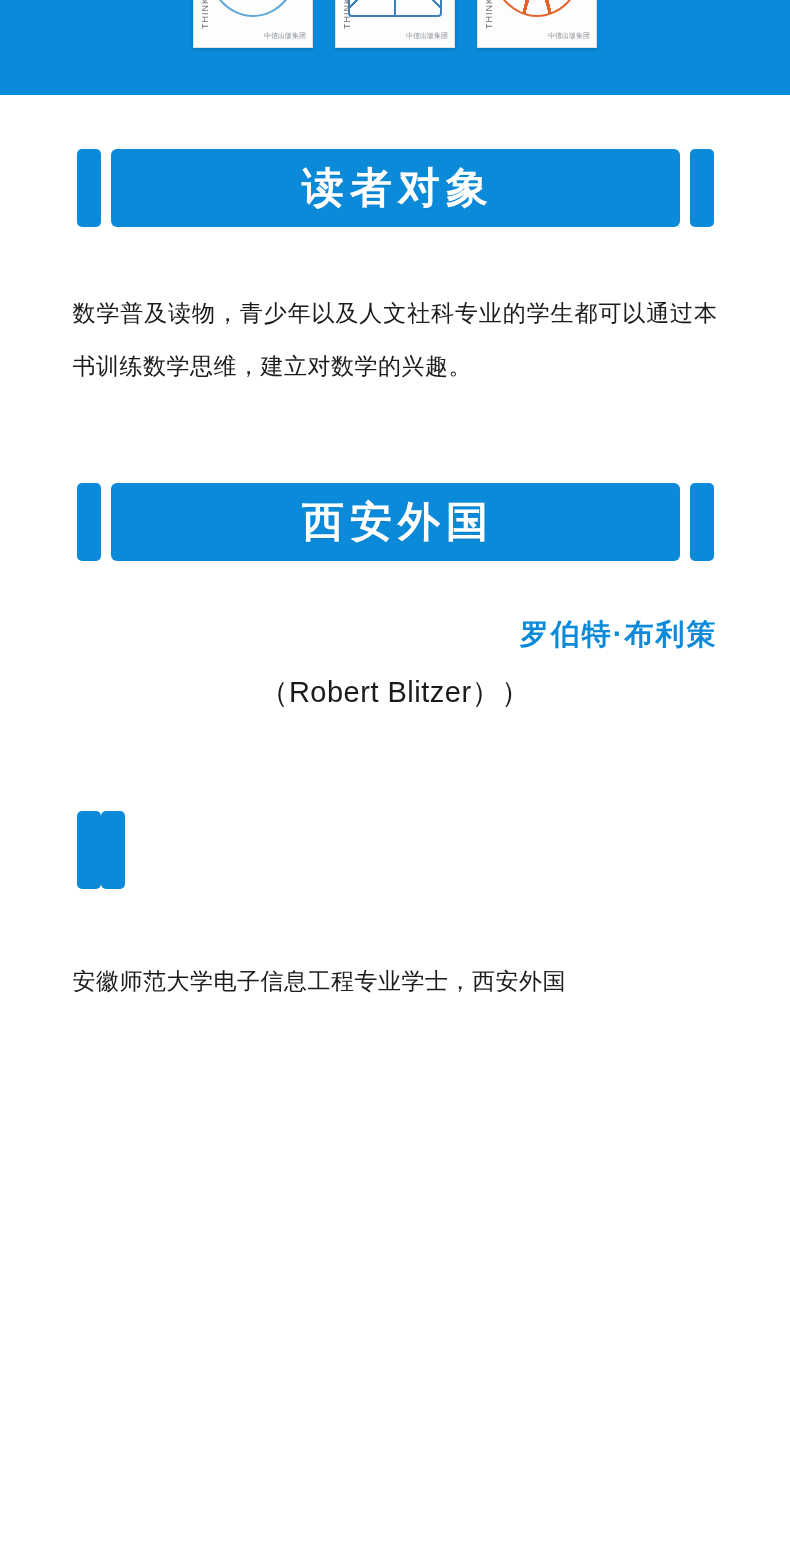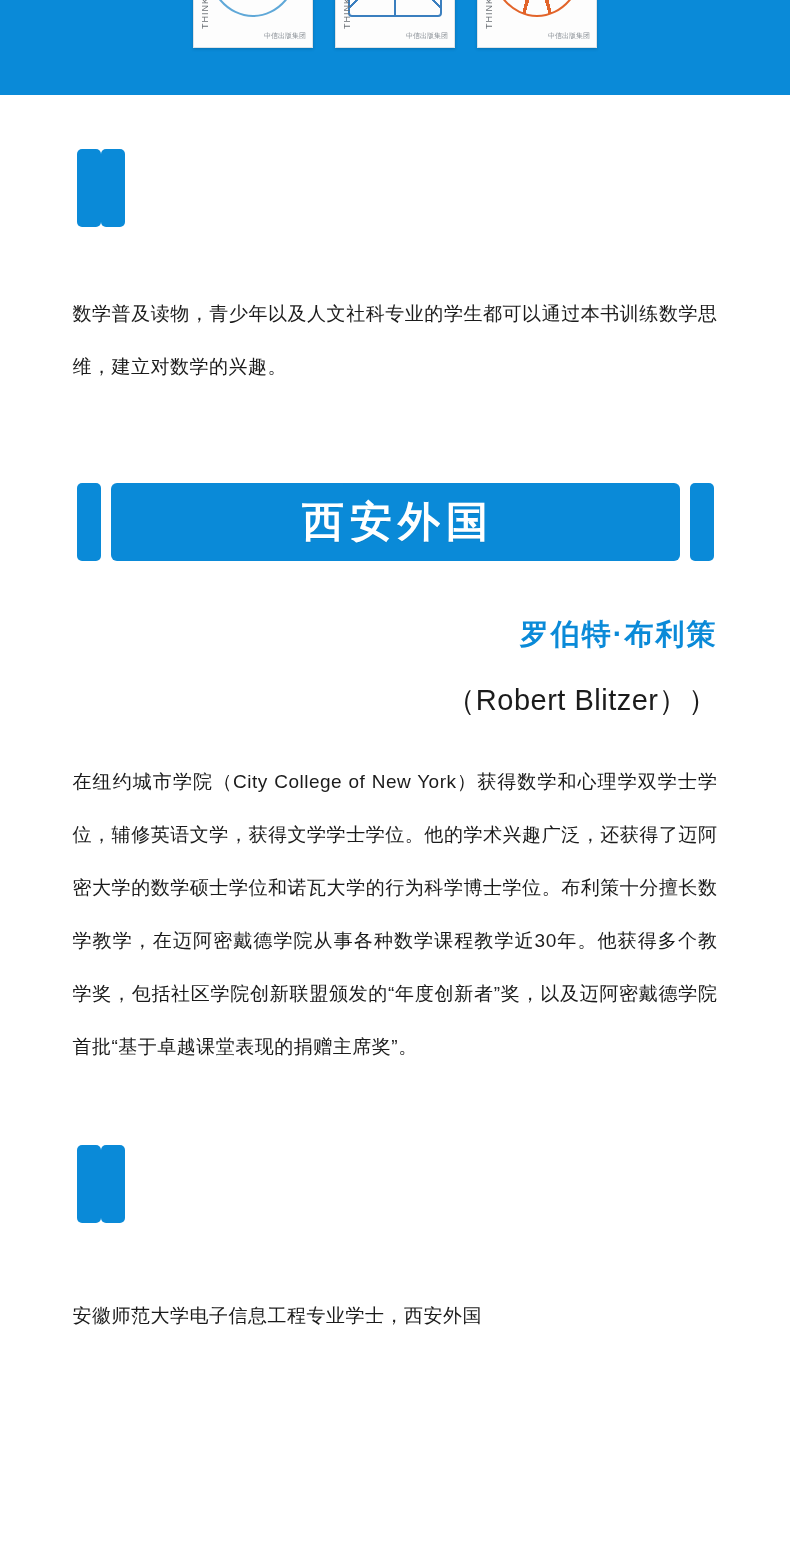--- a/index.html
+++ b/index.html
@@ -129,38 +129,38 @@
     text-indent: 6px;
     line-height: 1;
     text-shadow: 0 1px 0 rgba(0,0,0,0.07);
   }
 
   
   .body-text {
     width: 645px;
     margin: 0 auto;
     color: #1b1b1b;
-    font-size: 19px;
+    font-size: 23px;
     line-height: 53px;
     letter-spacing: 0.5px;
     text-align: justify;
   }
   .name-cn {
     width: 645px;
     margin: 0 auto;
     text-align: right;
     color: #0a8ad8;
     font-size: 29px;
     font-weight: bold;
     letter-spacing: 2px;
   }
   .name-en {
     width: 645px;
-    margin: 8px auto;
-    text-align: right;
+    margin: 0 auto;
+    text-align: center;
     color: #1b1b1b;
     font-size: 29px;
     letter-spacing: 0.5px;
   }
 
   .sp-40 { height: 40px; }
   .sp-54 { height: 54px; }
   .sp-60 { height: 60px; }
   .sp-72 { height: 72px; }
   .sp-18 { height: 18px; }
@@ -189,20 +189,23 @@
         <div class="spine-text">THINKING</div>
         <div class="logo">中信出版集团</div>
       </div>
     </div>
   </div>
 
   <div class="sp-54"></div>
 
   <div class="section-head">
     <div class="tick"></div>
+    <div class="head-bar">
+      <div class="head-title">读者对象</div>
+    </div>
     <div class="tick"></div>
   </div>
 
   <div class="sp-60"></div>
 
   <div class="body-text">数学普及读物，青少年以及人文社科专业的学生都可以通过本书训练数学思维，建立对数学的兴趣。</div>
 
   <div class="sp-90"></div>
 
   <div class="section-head">
@@ -214,21 +217,20 @@
   </div>
 
   <div class="sp-54"></div>
 
   <div class="name-cn">罗伯特·布利策</div>
   <div class="sp-18"></div>
   <div class="name-en">（Robert Blitzer））</div>
 
   <div class="sp-26"></div>
 
-  <div class="body-text">在纽约城市学院（City College of New York）获得数学和心理学双学士学位，辅修英语文学，获得文学学士学位。他的学术兴趣广泛，还获得了迈阿密大学的数学硕士学位和诺瓦大学的行为科学博士学位。布利策十分擅长数学教学，在迈阿密戴德学院从事各种数学课程教学近30年。他获得多个教学奖，包括社区学院创新联盟颁发的“年度创新者”奖，以及迈阿密戴德学院首批“基于卓越课堂表现的捐赠主席奖”。</div>
 
   <div class="sp-72"></div>
 
   <div class="section-head">
     <div class="tick"></div>
     <div class="tick"></div>
   </div>
 
   <div class="sp-40"></div>
 

